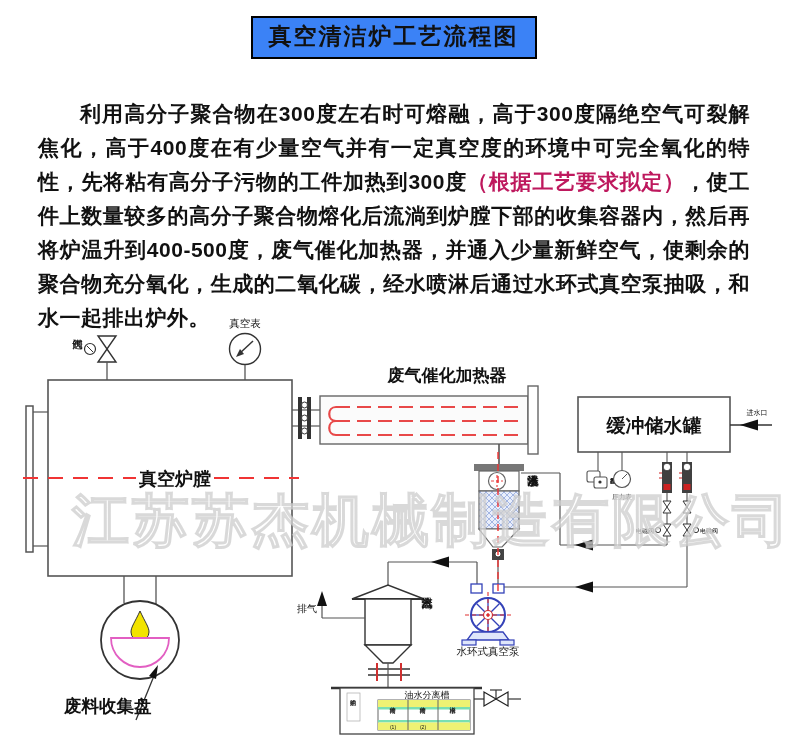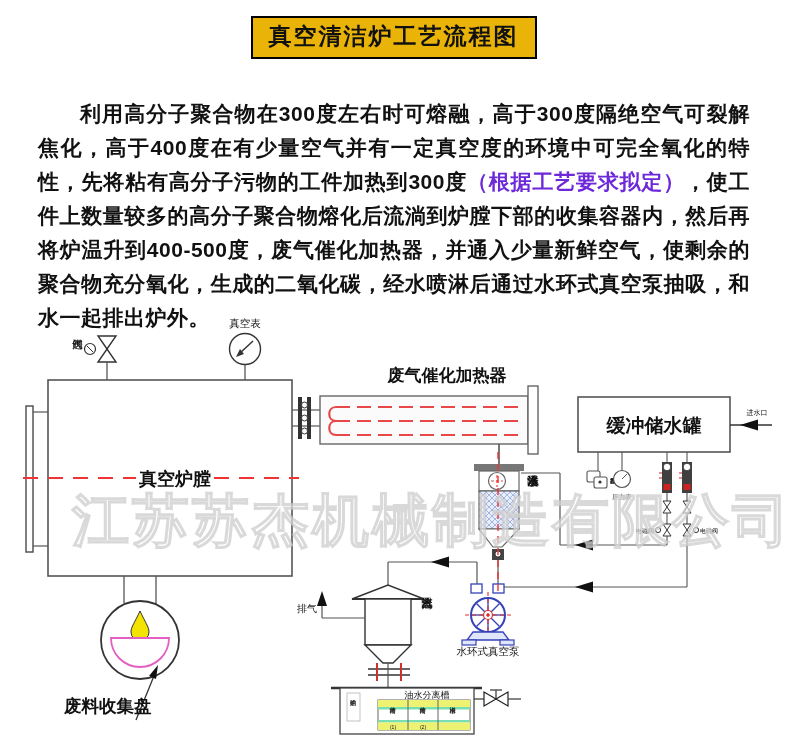--- a/index.html
+++ b/index.html
@@ -1,23 +1,23 @@
 <!DOCTYPE html>
 <html><head>
 <meta charset="utf-8">
 <style>
   html,body{margin:0;padding:0;background:#fff;}
   #page{position:relative;width:787px;height:754px;background:#ffffff;overflow:hidden;
         font-family:"Liberation Sans",sans-serif;color:#111;}
   #title-box{position:absolute;left:50%;top:16px;transform:translateX(-50%);
         border:2px solid #000;padding:3px 16px 5px 16px;font-size:23px;font-weight:bold;
-        letter-spacing:2px;white-space:nowrap;background:#eab308;}
+        letter-spacing:2px;white-space:nowrap;background:#3b82f6;}
   #intro{position:absolute;left:38px;top:76px;width:712px;font-size:21px;line-height:34px;
         font-weight:600;text-align:justify;text-indent:2em;letter-spacing:0.5px;}
-  #intro .red{color:#6d28d9;}
+  #intro .red{color:#be185d;}
   svg{position:absolute;left:0;top:0;}
   svg text{font-family:"Liberation Sans",sans-serif;fill:#111;}
   .vtext{writing-mode:vertical-rl;text-orientation:upright;}
   .wm{font-weight:bold;fill:rgba(255,255,255,0.55);stroke:rgba(185,185,185,0.55);
       stroke-width:1.2px;letter-spacing:3px;}
 </style>
 </head>
 <body>
 
 <div id="page">

